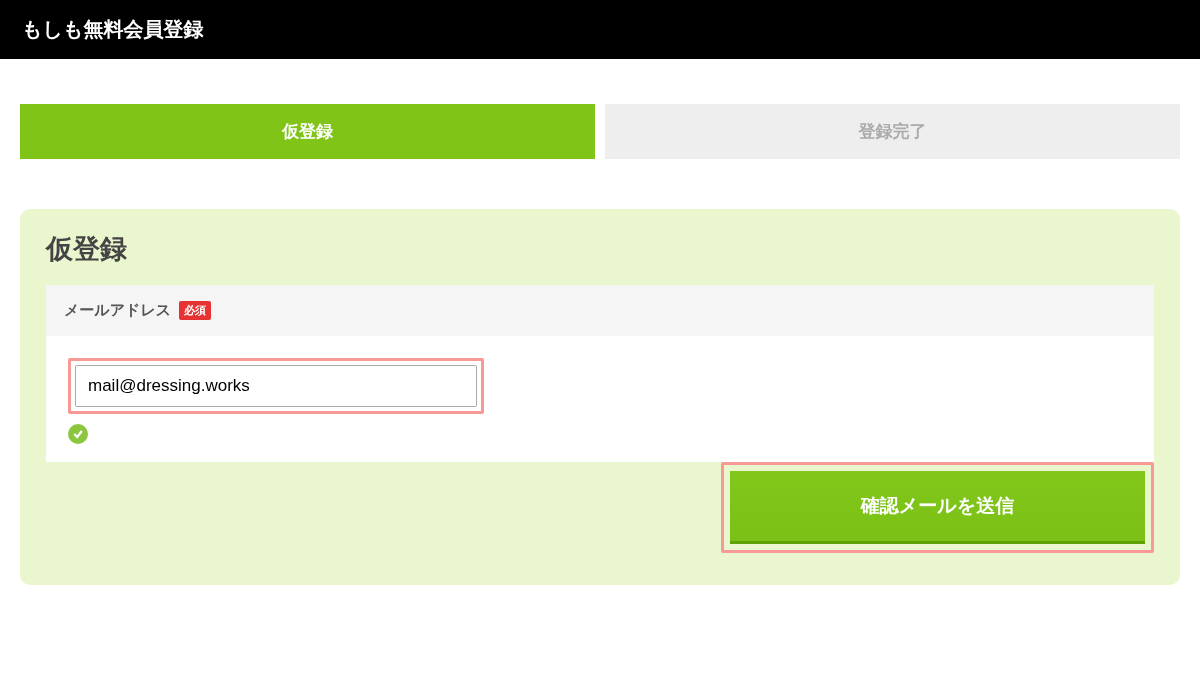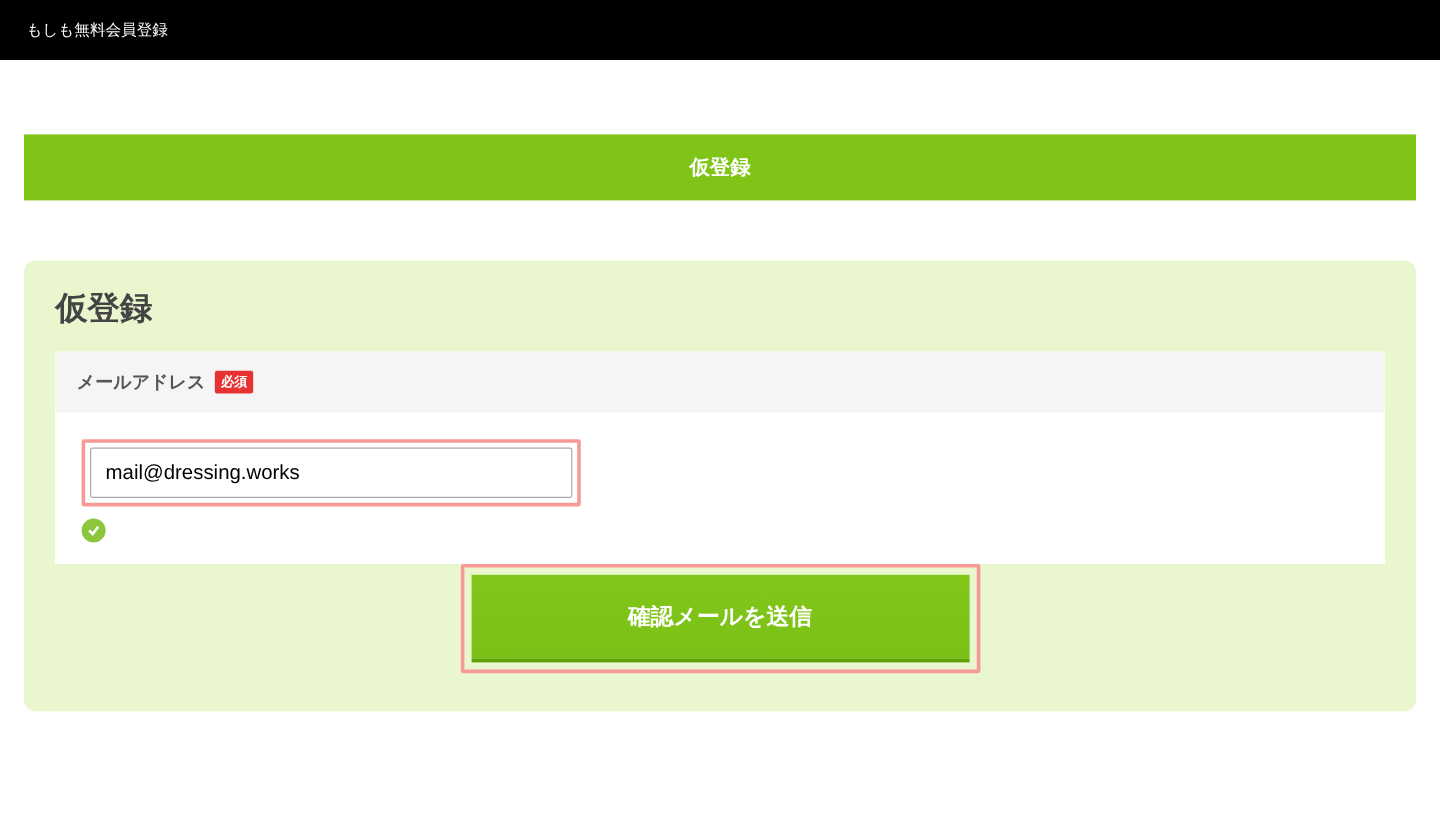--- a/index.html
+++ b/index.html
@@ -7,25 +7,25 @@
       font-family: -apple-system, BlinkMacSystemFont, "Hiragino Sans", "Hiragino Kaku Gothic ProN", Meiryo, sans-serif;
       background: #fff;
       width: 1200px;
       height: 684px;
       overflow: hidden;
     }
     .header-bar {
       background: #000;
       color: #fff;
       padding: 16px 22px;
-      font-weight: normal;
-      font-size: 13px;
+      font-weight: bold;
+      font-size: 20px;
     }
     .container {
-      padding: 17px 20px;
+      padding: 0 20px;
     }
     .tabs {
       display: flex;
       gap: 10px;
       margin-top: 45px;
     }
     .tab {
       flex: 1;
       text-align: center;
       padding: 16px 0;
@@ -106,21 +106,21 @@
     }
     .valid-check svg {
       width: 12px;
       height: 12px;
       stroke: #fff;
       stroke-width: 3;
       fill: none;
     }
     .submit-wrap {
       display: flex;
-      justify-content: center;
+      justify-content: flex-end;
     }
     .submit-highlight {
       border: 3px solid #f79a96;
       padding: 6px;
       border-radius: 2px;
     }
     .submit-button {
       background: linear-gradient(#82c71a, #7ac016);
       color: #fff;
       font-weight: bold;
@@ -138,20 +138,23 @@
 
 <div class="header-bar">
   <span>もしも無料会員登録</span>
 </div>
 
 <div class="container">
 
   <div class="tabs">
     <div class="tab active">
       <span>仮登録</span>
+    </div>
+    <div class="tab">
+      <span>登録完了</span>
     </div>
   </div>
 
   <div class="panel">
     <h2 class="panel-title">仮登録</h2>
 
     <div class="field-block">
       <div class="field-header">
         <span class="field-label">メールアドレス</span>
         <span class="required-badge">必須</span>

